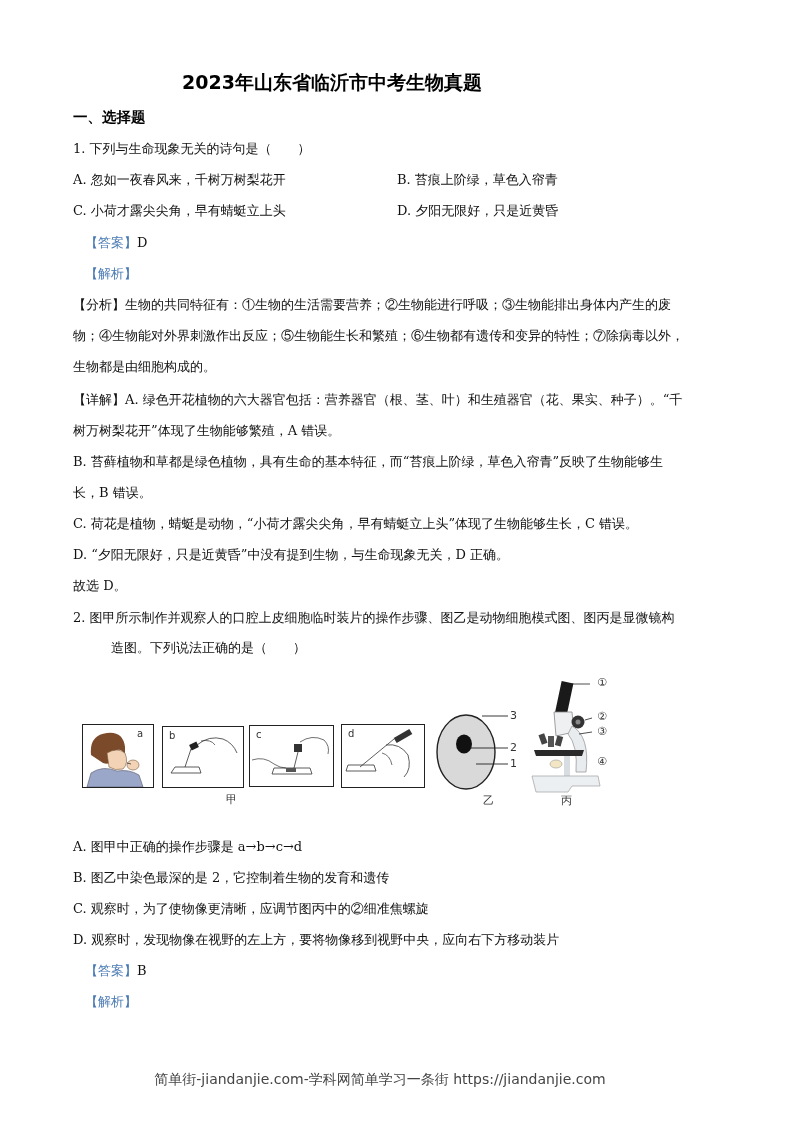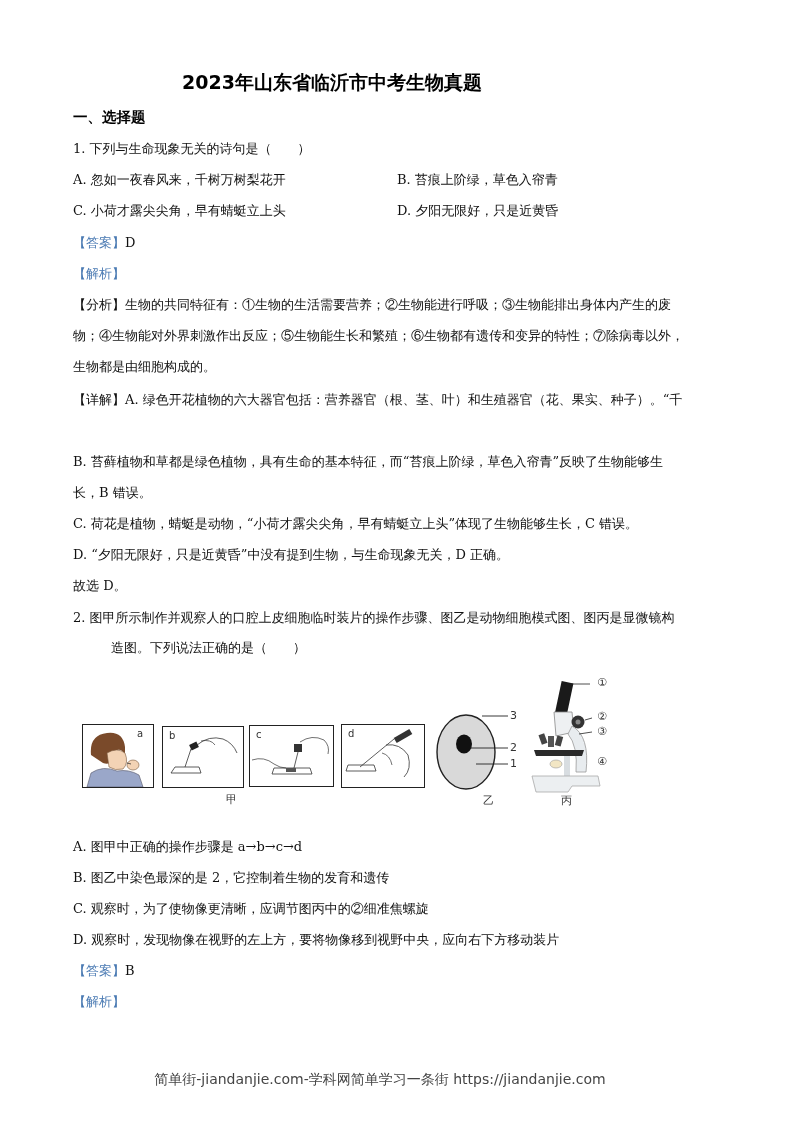--- a/index.html
+++ b/index.html
@@ -14,21 +14,21 @@
       font-family: "DejaVu Sans", "Liberation Sans", sans-serif;
       font-weight: bold; font-size: 19px; color: #000;
     }
     .line {
       position: absolute; left: 73px; white-space: nowrap; font-size: 13px; line-height: 16px;
     }
     .section-heading {
       font-family: "DejaVu Sans", "Liberation Sans", sans-serif;
       font-weight: bold; font-size: 14.5px; color: #000;
     }
-    .blue { color: #4a7ab3; }
+    .blue { color: #4a7ab3; margin-left: 12px; }
     .opt-right { position: absolute; left: 397px; white-space: nowrap; font-size: 13px; line-height: 16px; }
     .figure-row { position: absolute; left: 80px; top: 672px; width: 560px; height: 142px; }
     .panel {
       position: absolute; border: 1.5px solid #222; background: #fff;
     }
     .panel-letter {
       position: absolute; top: 3px; left: 6px; font-family: "DejaVu Sans", sans-serif; font-size: 10px; color: #333;
     }
     .fig-caption {
       position: absolute; font-family: "DejaVu Sans", sans-serif; font-size: 11px; color: #333;
@@ -61,20 +61,21 @@
 
   <div class="line" style="top:328px;">物；④生物能对外界刺激作出反应；⑤生物能生长和繁殖；⑥生物都有遗传和变异的特性；⑦除病毒以外，</div>
   <div class="line" style="top:297px;">
     <span>【分析】</span><span>生物的共同特征有：①生物的生活需要营养；②生物能进行呼吸；③生物能排出身体内产生的废</span>
   </div>
   <div class="line" style="top:359px;">生物都是由细胞构成的。</div>
 
   <div class="line" style="top:392px;">
     <span>【详解】</span><span>A. 绿色开花植物的六大器官包括：营养器官（根、茎、叶）和生殖器官（花、果实、种子）。“千</span>
   </div>
+  <div class="line" style="top:423px;">树万树梨花开”体现了生物能够繁殖，A 错误。</div>
   <div class="line" style="top:454px;">B. 苔藓植物和草都是绿色植物，具有生命的基本特征，而“苔痕上阶绿，草色入帘青”反映了生物能够生</div>
   <div class="line" style="top:485px;">长，B 错误。</div>
   <div class="line" style="top:516px;">C. 荷花是植物，蜻蜓是动物，“小荷才露尖尖角，早有蜻蜓立上头”体现了生物能够生长，C 错误。</div>
   <div class="line" style="top:547px;">D. “夕阳无限好，只是近黄昏”中没有提到生物，与生命现象无关，D 正确。</div>
   <div class="line" style="top:578px;">故选 D。</div>
 
   <div class="line" style="top:610px;">2. 图甲所示制作并观察人的口腔上皮细胞临时装片的操作步骤、图乙是动物细胞模式图、图丙是显微镜构</div>
   <div class="line" style="top:640px;margin-left:38px;">造图。下列说法正确的是（　　）</div>
 
   <div class="figure-row">

